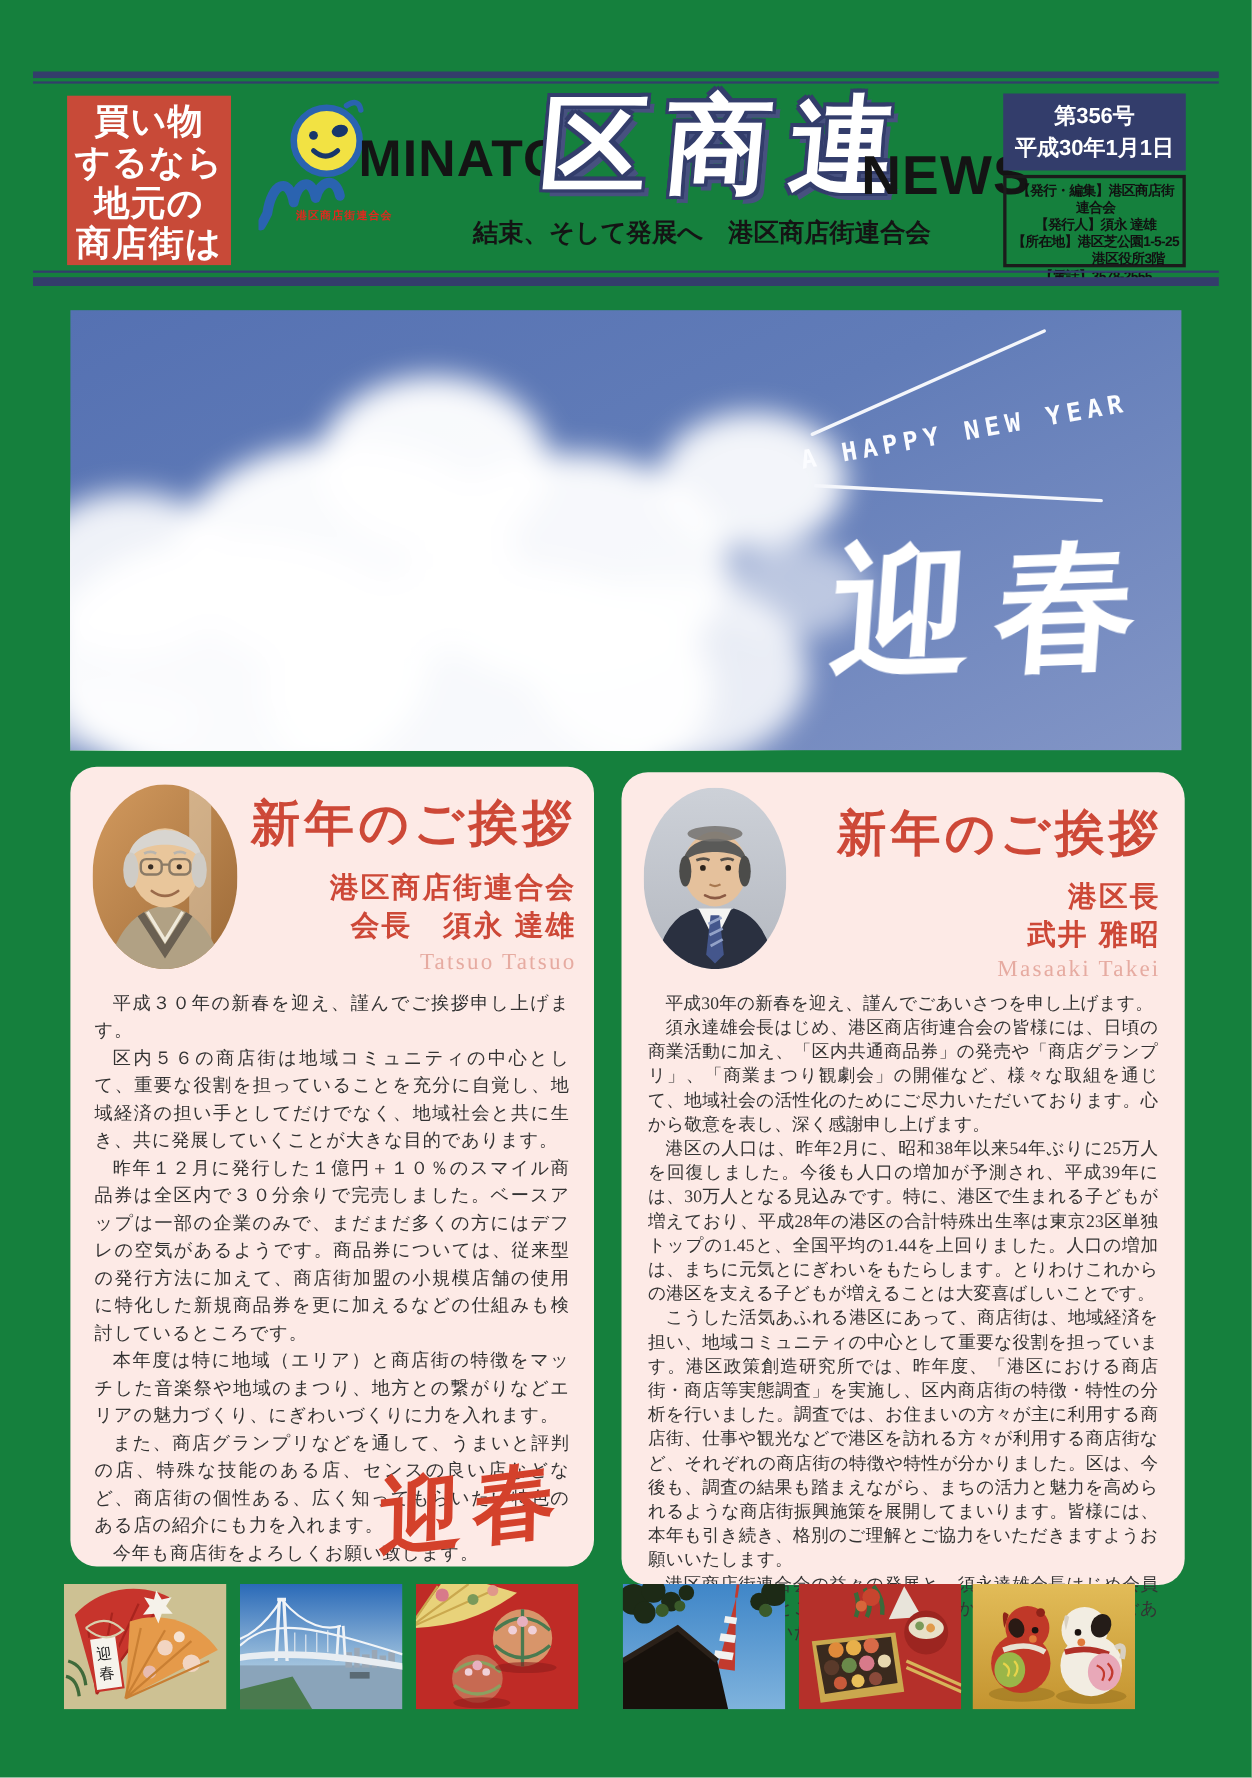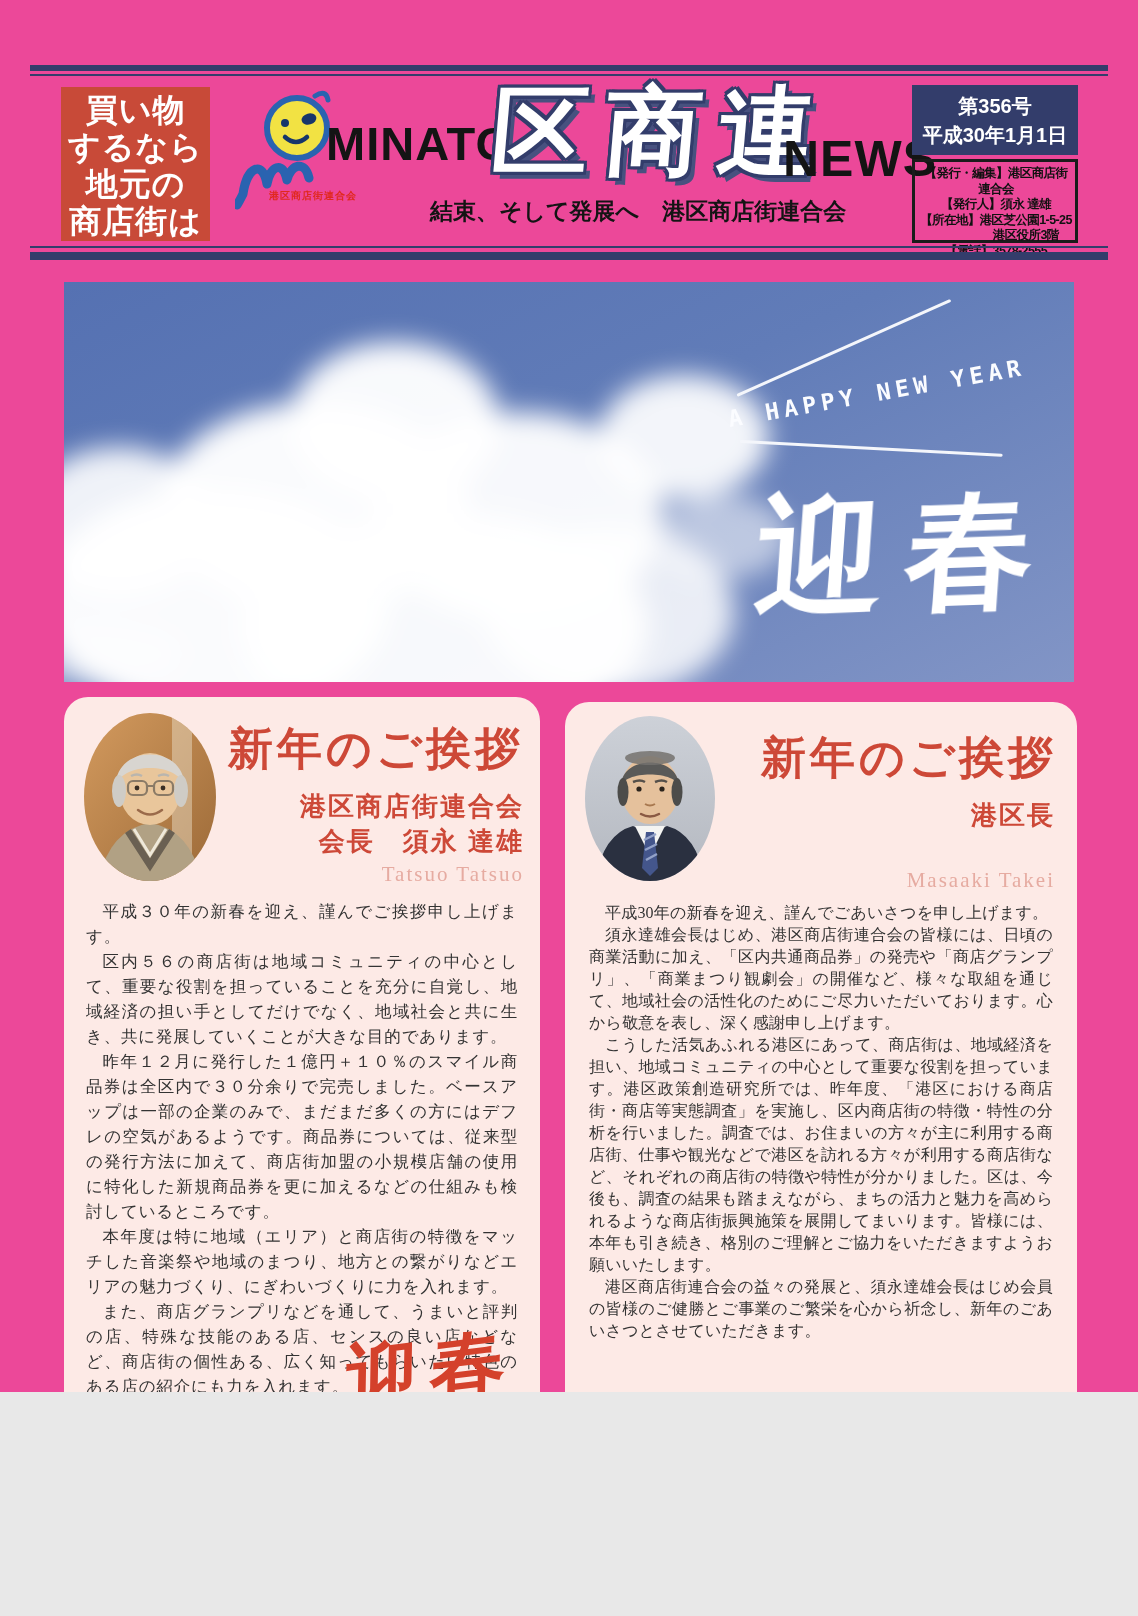--- a/index.html
+++ b/index.html
@@ -1,16 +1,16 @@
 <!DOCTYPE html>
 <html><head>
 <meta charset="utf-8">
 <style>
   html,body{margin:0;padding:0;background:#e8e8e8;}
-  .page{position:relative;width:1138px;height:1392px;background:#ec4899;overflow:hidden;
+  .page{position:relative;width:1138px;height:1616px;background:#15803d;overflow:hidden;
         font-family:"Liberation Sans",sans-serif;margin:0 auto;}
 
   
   .rule{position:absolute;background:#333d6b;}
 
   
   .slogan-box{position:absolute;left:61px;top:87px;width:149px;height:154px;background:#c84a38;
               color:#fff;font-weight:700;font-size:32px;line-height:37px;text-align:center;
               padding-top:5px;box-sizing:border-box;letter-spacing:1px;}
   .logo-wrap{position:absolute;left:235px;top:86px;width:132px;height:124px;}
@@ -207,24 +207,26 @@
           <path d="M48,66 q7,-3 12,0 M70,66 q7,-3 12,0" fill="none" stroke="#55504a" stroke-width="2.5"></path>
           <circle cx="54" cy="73" r="2.6" fill="#2c241c"></circle>
           <circle cx="77" cy="73" r="2.6" fill="#2c241c"></circle>
           <path d="M60,88 q5,3 10,0" fill="none" stroke="#a8784f" stroke-width="2"></path>
           <path d="M56,98 Q65,103 74,98" fill="none" stroke="#8a5a44" stroke-width="2.5" stroke-linecap="round"></path>
         </g>
       </svg>
     </div>
     <div class="p-heading" style="left:180px;top:26px;width:312px;">新年のご挨拶</div>
     <div class="p-org" style="left:190px;top:96px;width:300px;">港区長</div>
+    <div class="p-author" style="left:190px;top:130px;width:300px;">武井 雅昭</div>
     <div class="p-romaji" style="left:190px;top:166px;width:300px;">Masaaki Takei</div>
     <div class="p-body right-body" style="left:24px;top:200px;width:464px;">
       <p>平成30年の新春を迎え、謹んでごあいさつを申し上げます。</p>
       <p>須永達雄会長はじめ、港区商店街連合会の皆様には、日頃の商業活動に加え、「区内共通商品券」の発売や「商店グランプリ」、「商業まつり観劇会」の開催など、様々な取組を通じて、地域社会の活性化のためにご尽力いただいております。心から敬意を表し、深く感謝申し上げます。</p>
+      <p>港区の人口は、昨年2月に、昭和38年以来54年ぶりに25万人を回復しました。今後も人口の増加が予測され、平成39年には、30万人となる見込みです。特に、港区で生まれる子どもが増えており、平成28年の港区の合計特殊出生率は東京23区単独トップの1.45と、全国平均の1.44を上回りました。人口の増加は、まちに元気とにぎわいをもたらします。とりわけこれからの港区を支える子どもが増えることは大変喜ばしいことです。</p>
       <p>こうした活気あふれる港区にあって、商店街は、地域経済を担い、地域コミュニティの中心として重要な役割を担っています。港区政策創造研究所では、昨年度、「港区における商店街・商店等実態調査」を実施し、区内商店街の特徴・特性の分析を行いました。調査では、お住まいの方々が主に利用する商店街、仕事や観光などで港区を訪れる方々が利用する商店街など、それぞれの商店街の特徴や特性が分かりました。区は、今後も、調査の結果も踏まえながら、まちの活力と魅力を高められるような商店街振興施策を展開してまいります。皆様には、本年も引き続き、格別のご理解とご協力をいただきますようお願いいたします。</p>
       <p>港区商店街連合会の益々の発展と、須永達雄会長はじめ会員の皆様のご健勝とご事業のご繁栄を心から祈念し、新年のごあいさつとさせていただきます。</p>
     </div>
   </section>
 
   <footer>
 
     <figure class="thumb" style="left:58px;">
       <svg width="148" height="114" viewBox="0 0 148 114">
         <rect width="148" height="114" fill="#cdc193"></rect>

